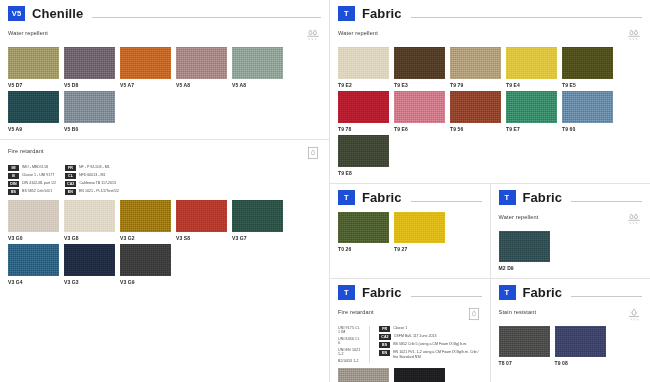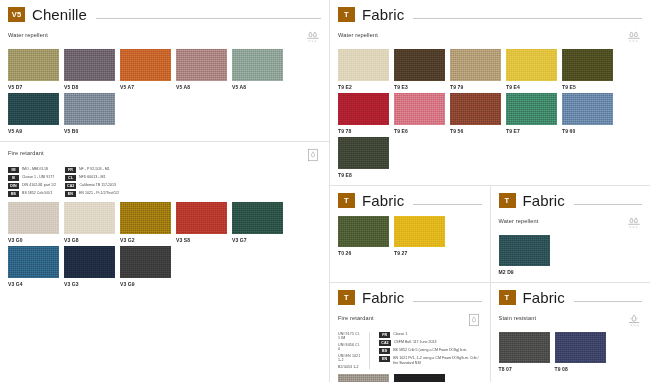--- a/index.html
+++ b/index.html
@@ -19,26 +19,26 @@
   .panel-row { display: flex; }
   .panel-row .panel { flex: 1; }
   .panel-row .panel + .panel { border-left: 1px solid #e2e2e2; }
 
   .divider { height: 1px; background: #e2e2e2; width: 100%; }
 
   
   .p-head { display: flex; align-items: center; gap: 7px; margin-bottom: 7px; }
   .badge {
     width: 17px; height: 15px;
-    background: #a16207; color: #fff;
+    background: #1d4ed8; color: #fff;
     font-size: 7.5px; font-weight: bold;
     display: flex; align-items: center; justify-content: center;
     letter-spacing: .2px; flex: none;
   }
-  .p-title { font-size: 15px; font-weight: normal; letter-spacing: .1px; white-space: nowrap; }
+  .p-title { font-size: 13px; font-weight: bold; letter-spacing: .1px; white-space: nowrap; }
   .head-rule { flex: 1; height: 1px; background: #c9c9c9; margin-left: 2px; margin-top: 7px; }
 
   
   .prop-line { display: flex; align-items: flex-start; justify-content: space-between; margin-bottom: 5px; }
   .prop-label { font-size: 5.6px; color: #3a3a3a; letter-spacing: .15px; padding-top: 2px; }
   .cert-icon { width: 16px; height: 14px; flex: none; opacity: .62; }
   .cert-icon svg { width: 100%; height: 100%; display: block; }
 
   
   .sw-grid { display: flex; flex-wrap: wrap; gap: 0; }

